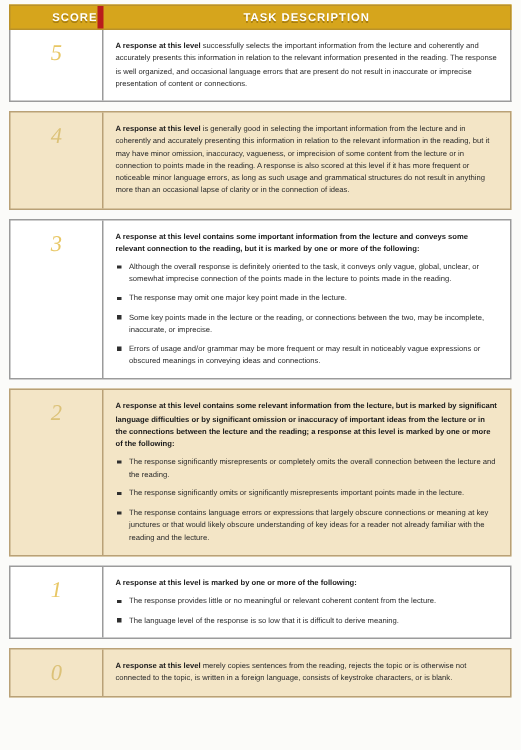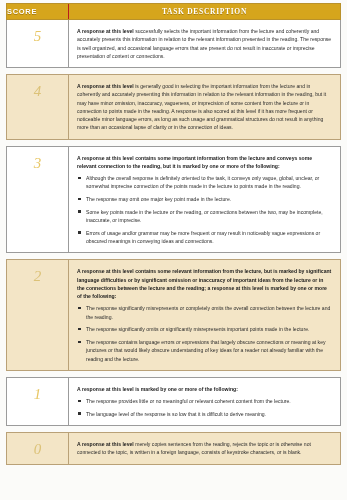--- a/index.html
+++ b/index.html
@@ -26,32 +26,31 @@
   .header-row {
     display: flex;
     height: 17px;
     border: 1px solid #b9912a;
     box-sizing: border-box;
     background: #d6a51c;
   }
   .header-score {
     width: 62px;
     flex: 0 0 62px;
-    border-right: 1px solid #b91c1c;
+    border-right: 4px solid #b91c1c;
     display: flex;
     align-items: center;
-    justify-content: flex-start;
+    justify-content: flex-end;
     box-sizing: border-box;
   }
   .header-desc {
     flex: 1 1 auto;
     display: flex;
     align-items: center;
     justify-content: center;
-    font-family: Liberation Serif, serif;
   }
   .header-label {
     color: #ffffff;
     font-size: 7.5px;
     font-weight: bold;
     letter-spacing: 0.7px;
     text-shadow: 0 1px 0 rgba(130,95,10,0.55);
   }
 
   

